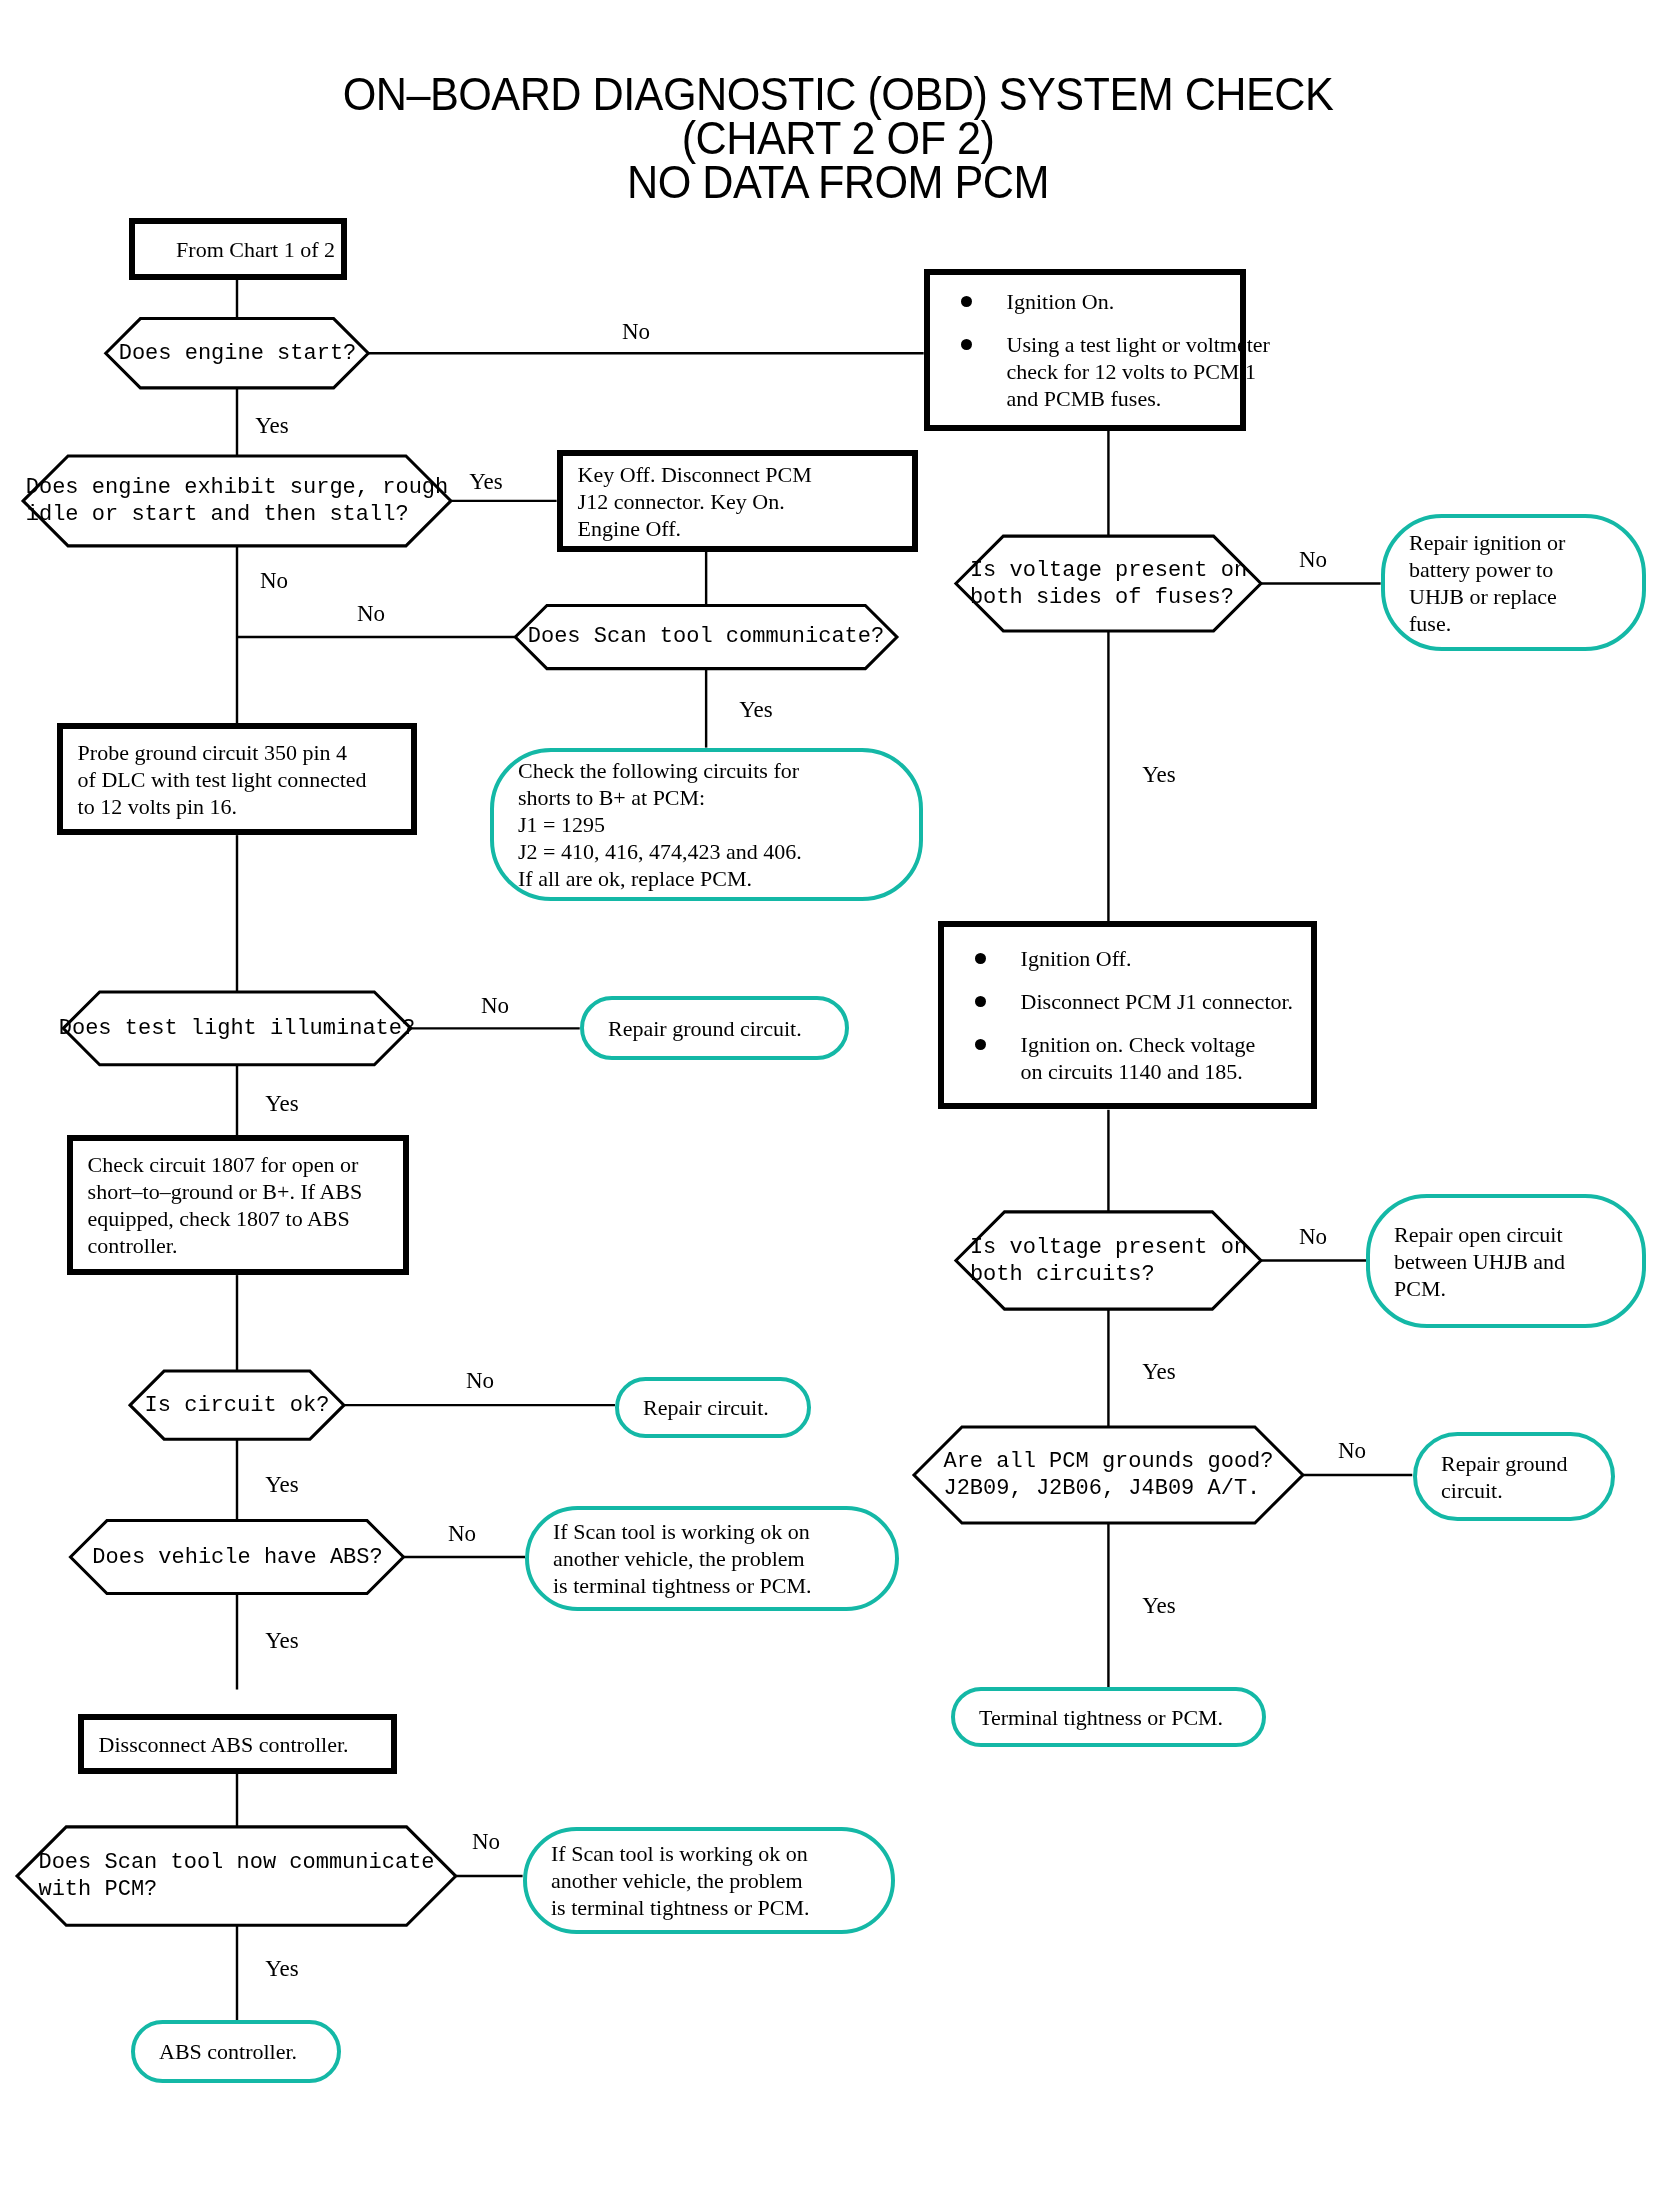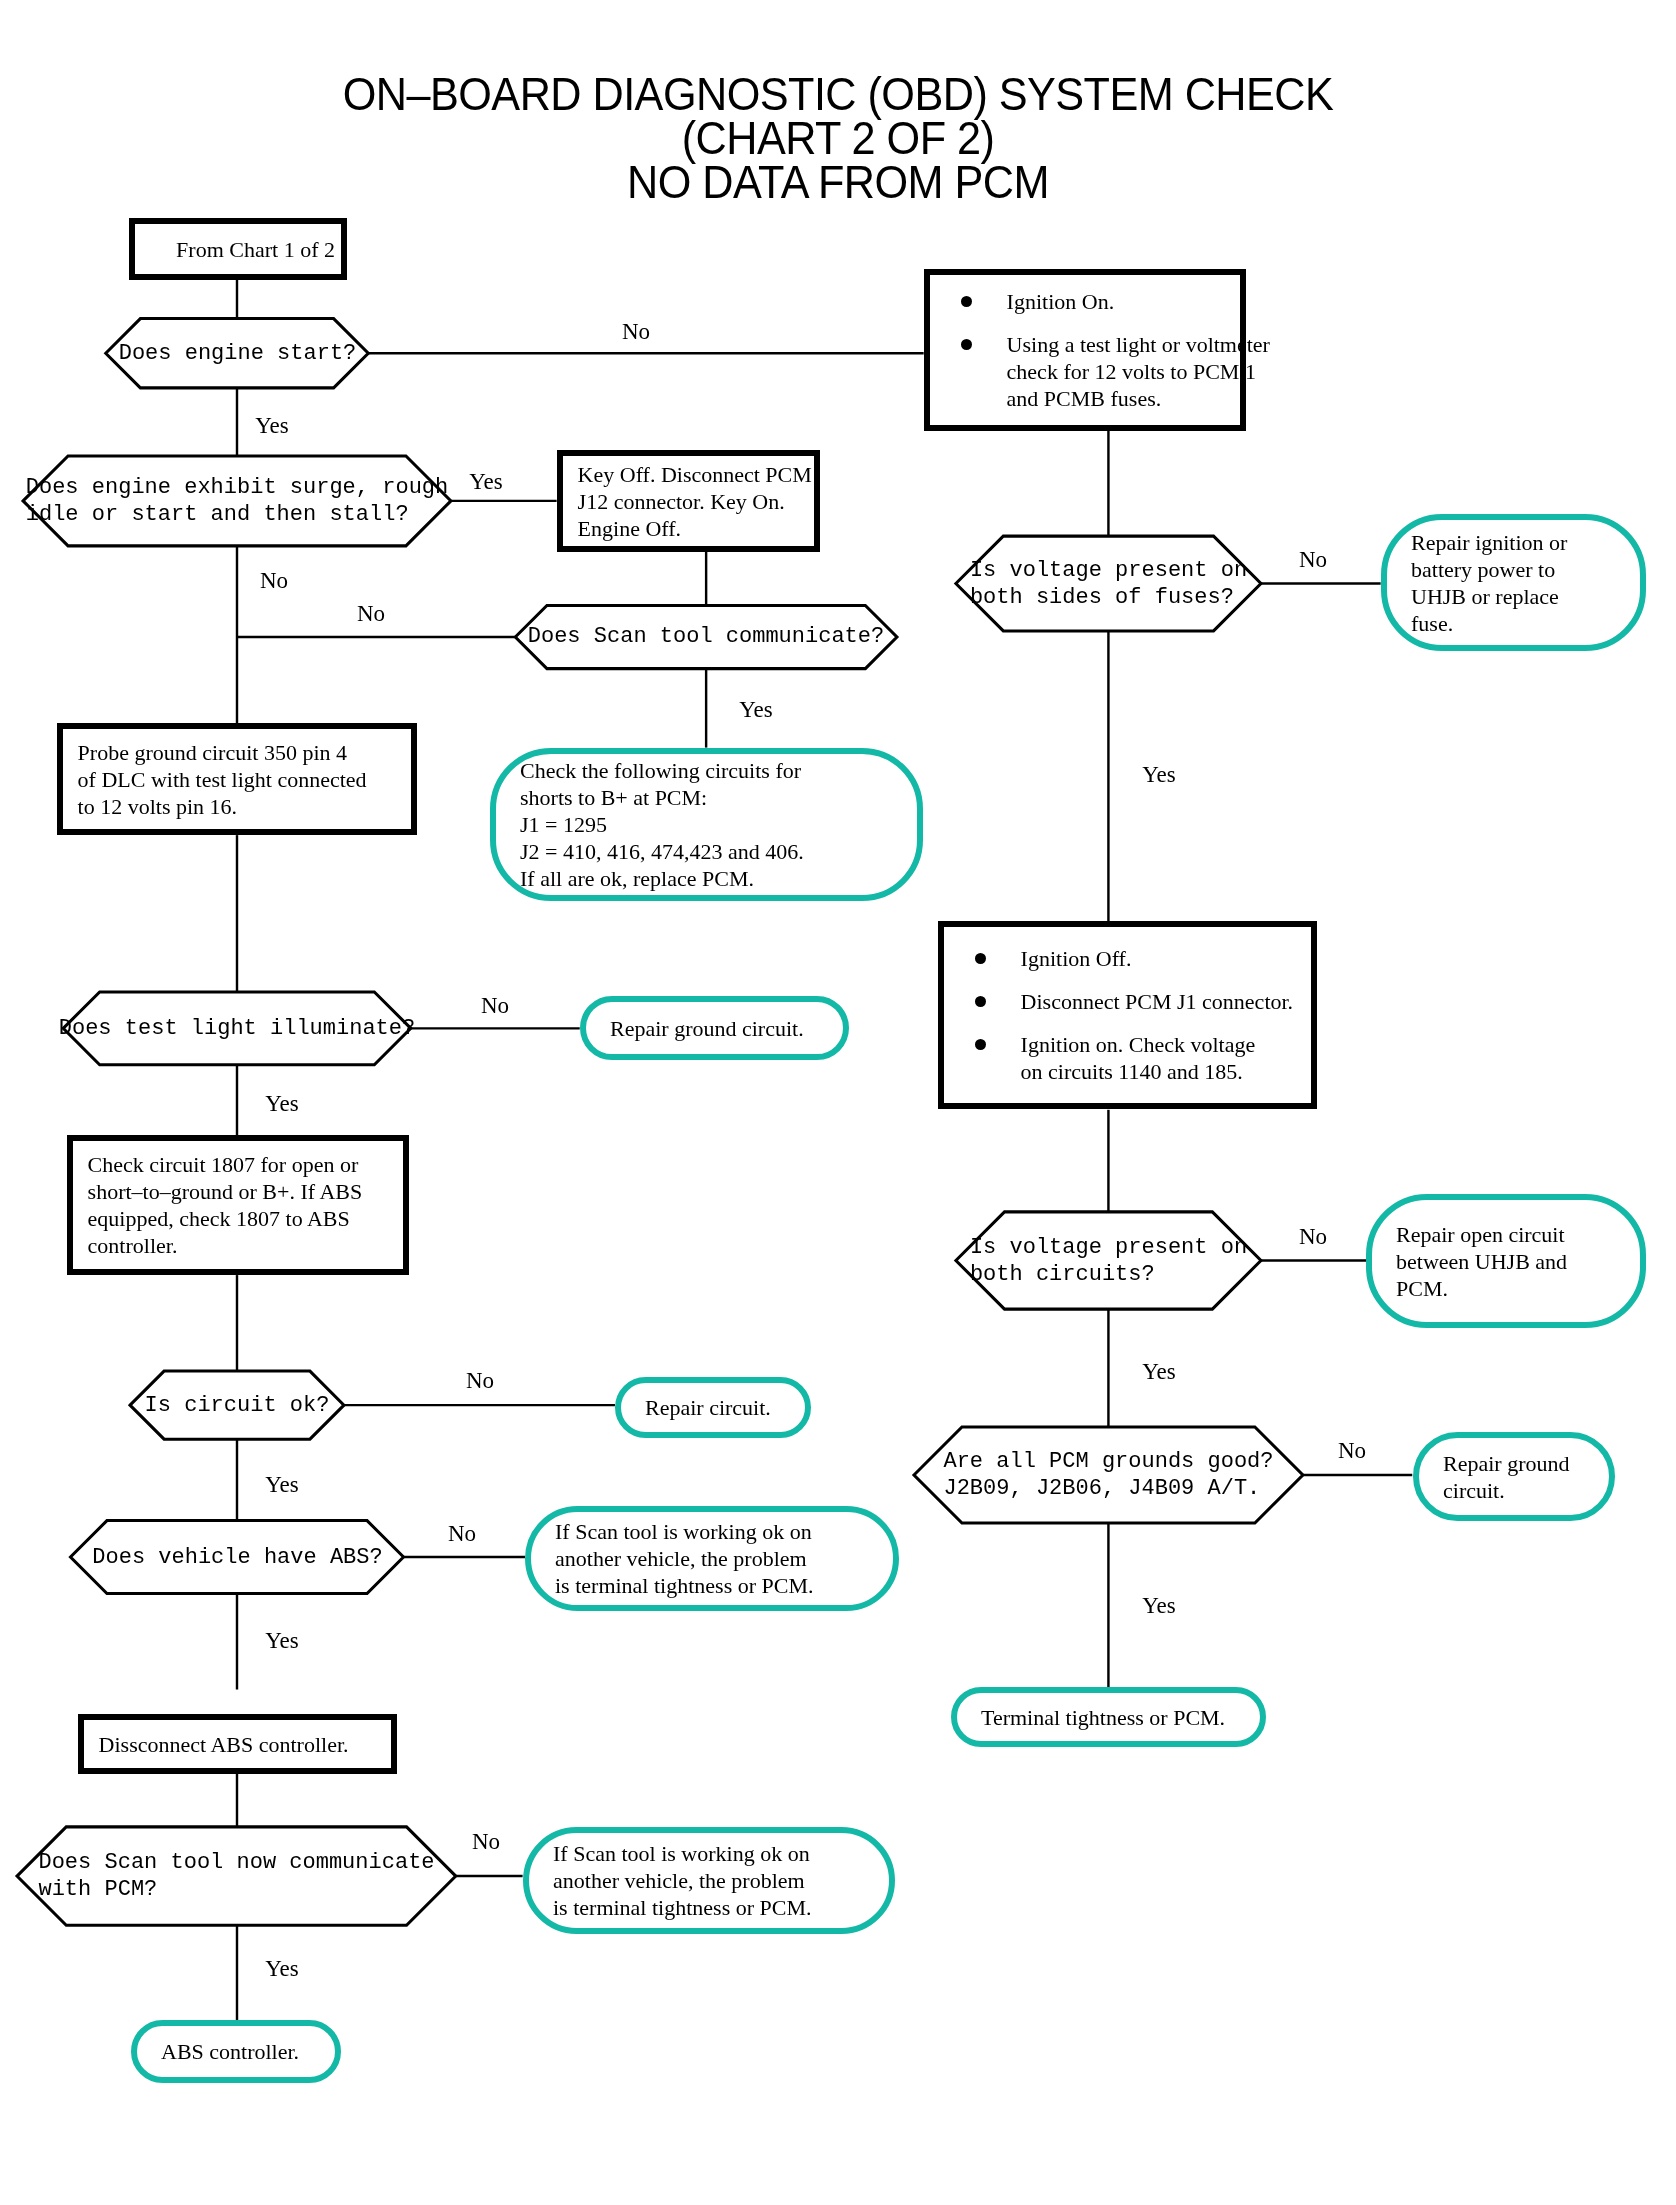--- a/index.html
+++ b/index.html
@@ -17,21 +17,21 @@
   .hex{fill:#ffffff;stroke:#000;stroke-width:5;}
   .node{
     position:absolute;box-sizing:border-box;
     display:flex;align-items:center;
   }
   .process{
     border:6.7px solid #000;background:#fff;
     padding-left:14.6px;padding-right:6px;
   }
   .terminal{
-    border:6px solid #14b8a6;background:#fff;
+    border:4px solid #14b8a6;background:#fff;
     border-radius:61px;
     padding-left:24px;padding-right:8.5px;
   }
   .decision{
     background:transparent;border:none;
     justify-content:center;
     font-family:Liberation Mono, monospace;
   }
   .lines{font-size:22px;line-height:27px;text-align:left;}
   .line{white-space:nowrap;}
@@ -131,21 +131,21 @@
           </div>
         </div>
       </div>
     </div>
     <div class="node decision" style="left: 23px; top: 456px; width: 428px; height: 90px; padding-left: 36px; padding-right: 36px;">
       <div class="lines">
         <div class="line">Does engine exhibit surge, rough</div>
         <div class="line">idle or start and then stall?</div>
       </div>
     </div>
-    <div class="node process" style="left: 557px; top: 450px; width: 263px; height: 102px;">
+    <div class="node process" style="left: 557px; top: 450px; width: 361px; height: 102px;">
       <div class="lines">
         <div class="line">Key Off. Disconnect PCM</div>
         <div class="line">J12 connector. Key On.</div>
         <div class="line">Engine Off.</div>
       </div>
     </div>
     <div class="node decision" style="left: 956px; top: 536px; width: 305px; height: 95px; padding-left: 38px; padding-right: 38px;">
       <div class="lines">
         <div class="line">Is voltage present on</div>
         <div class="line">both sides of fuses?</div>

